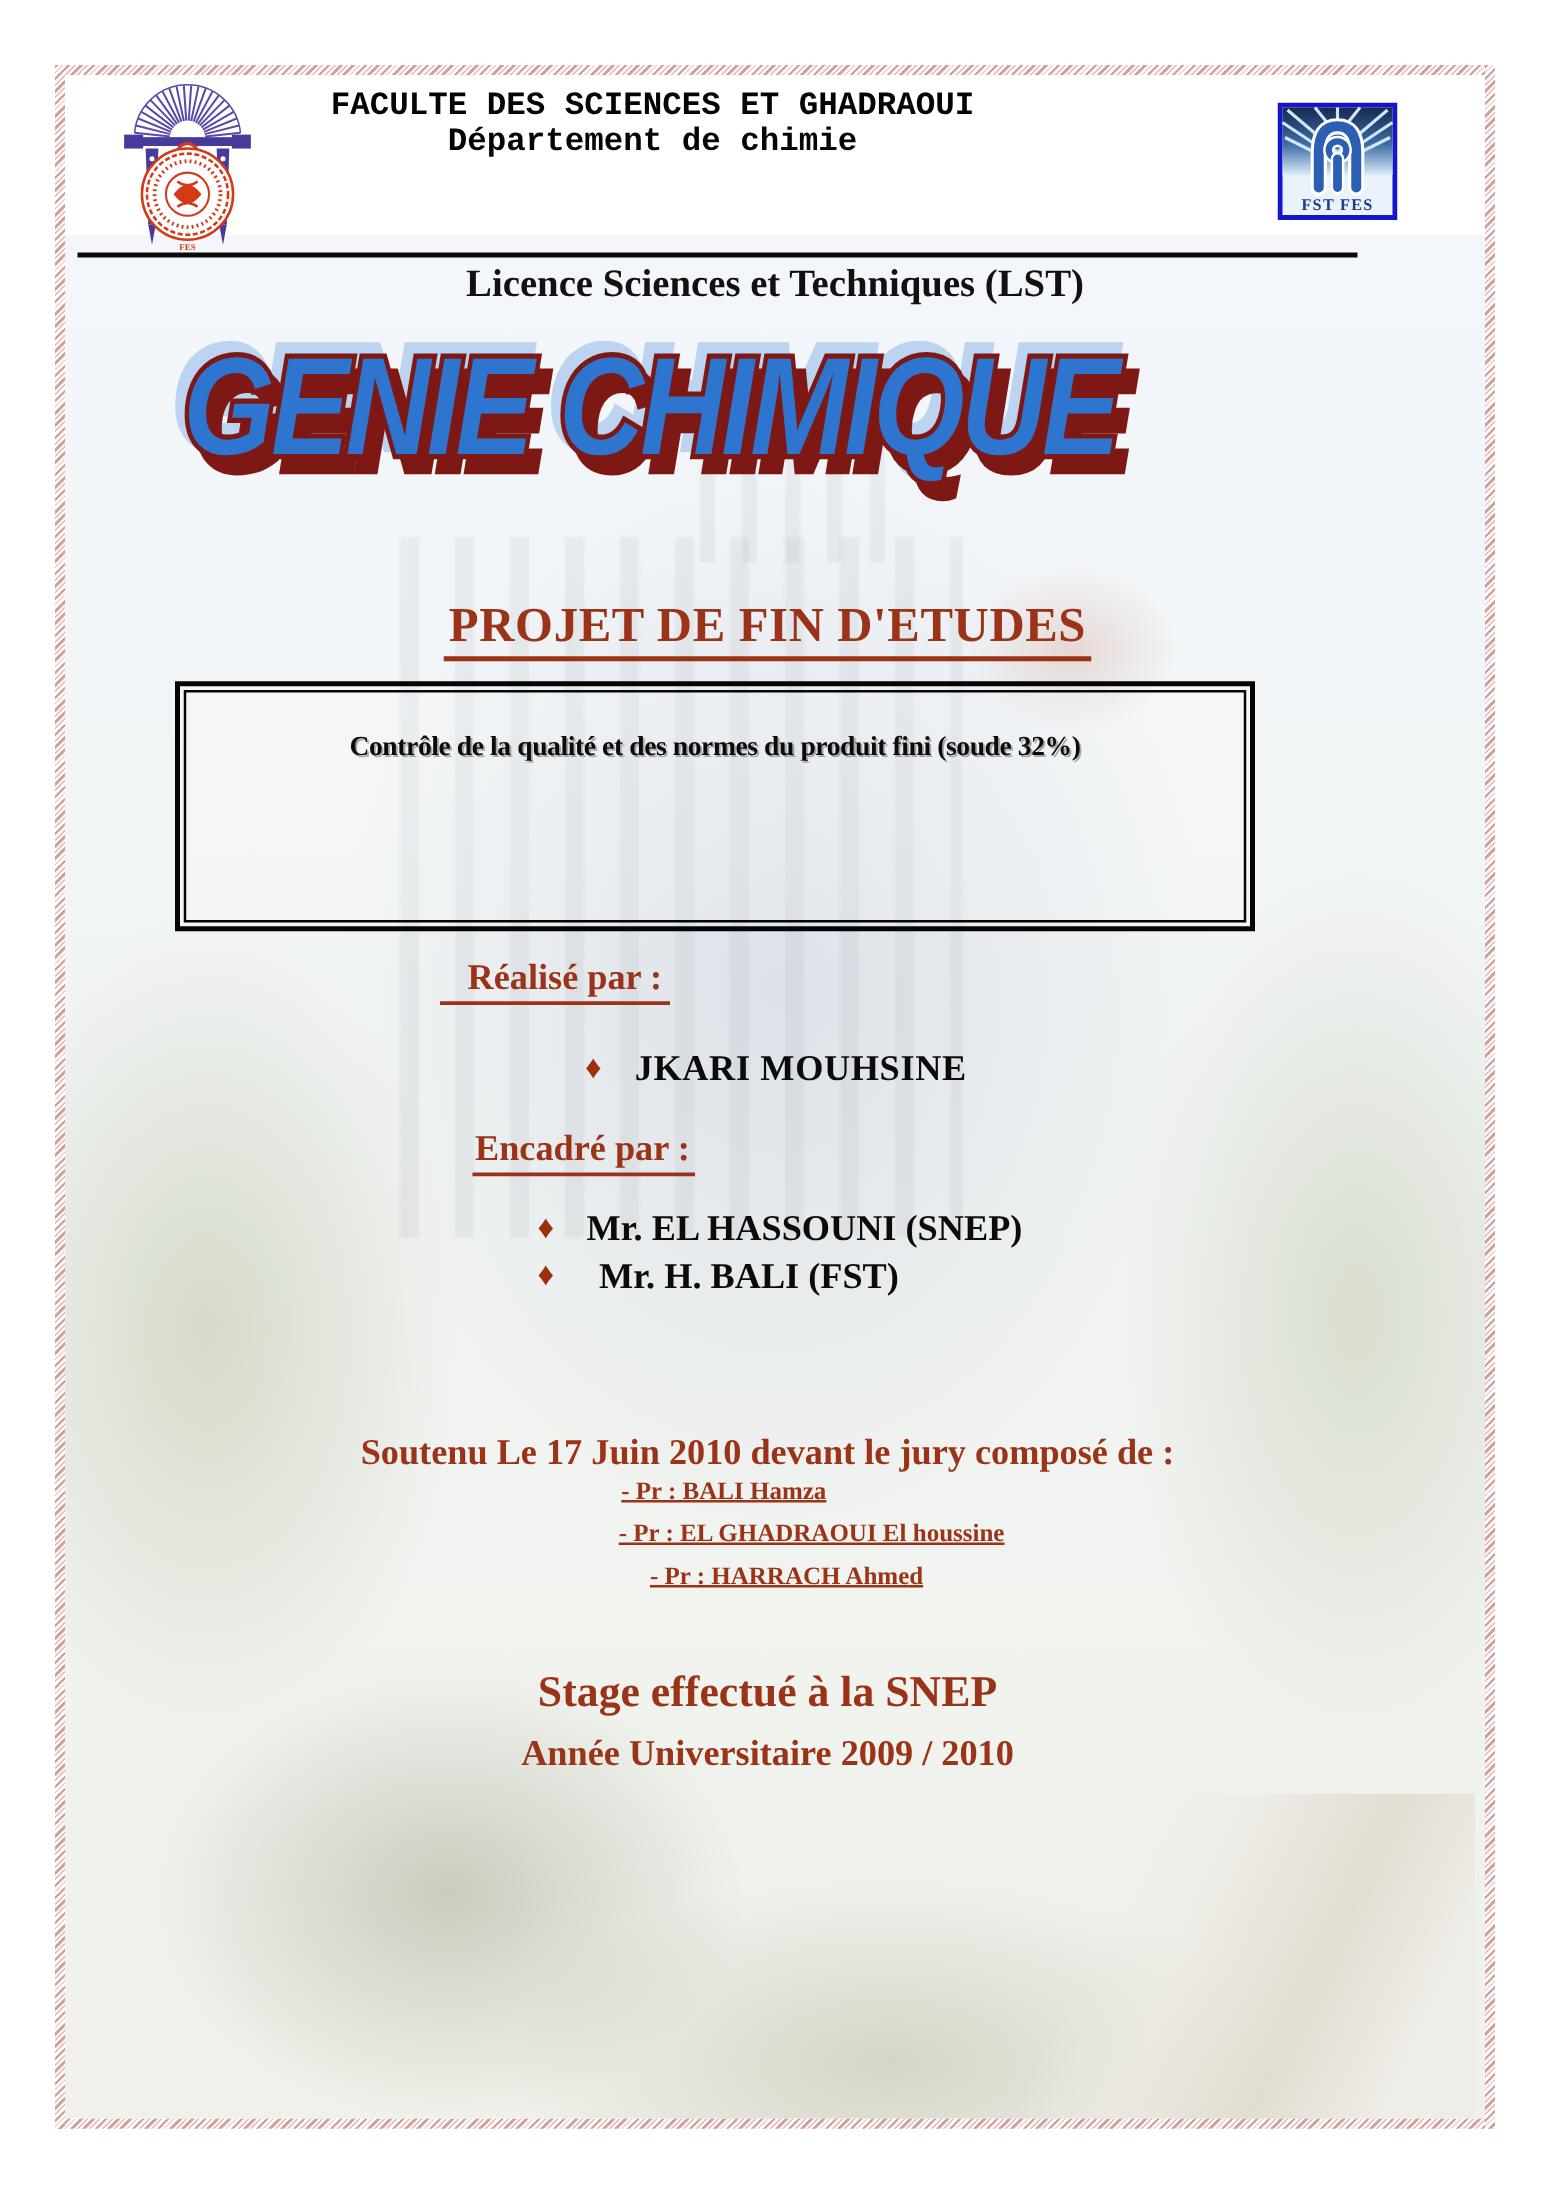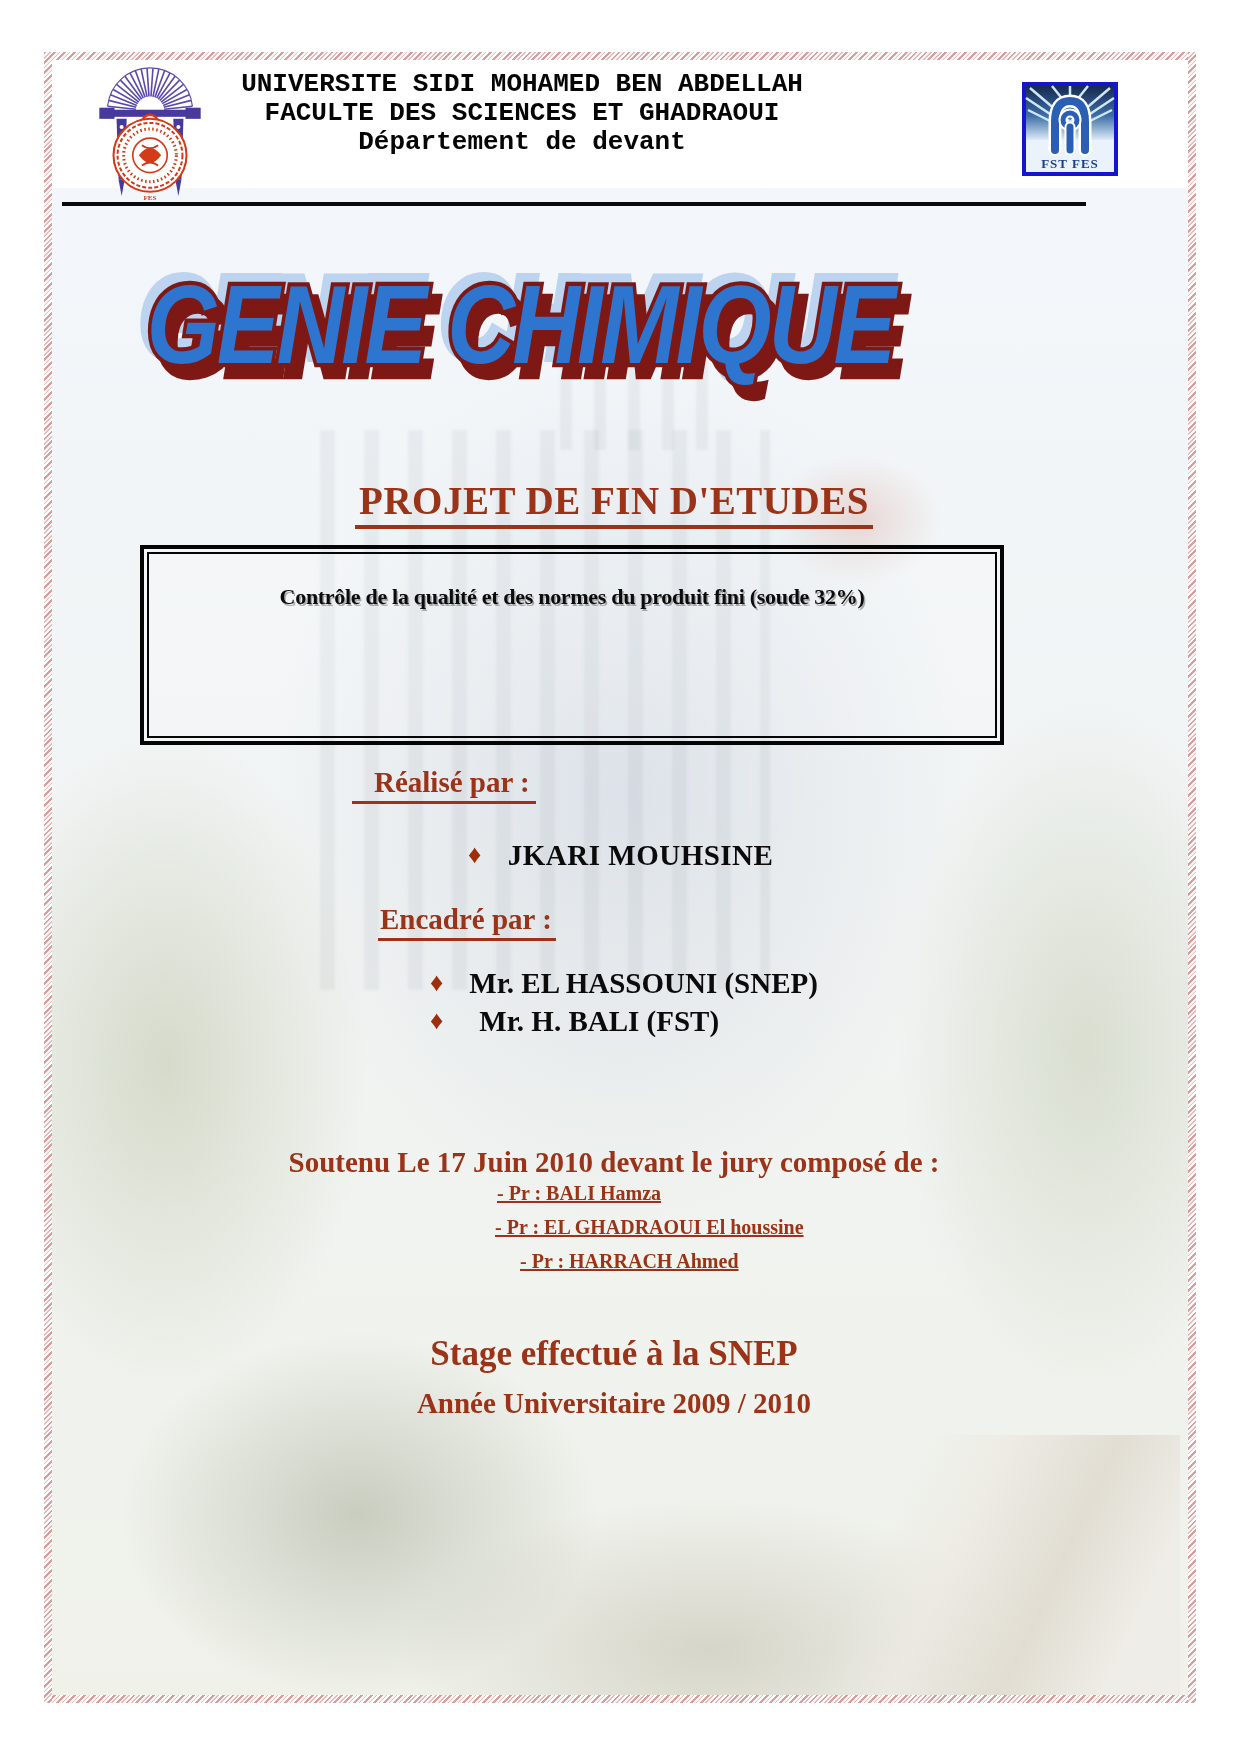--- a/index.html
+++ b/index.html
@@ -137,23 +137,22 @@
         <circle cx="55" cy="98" r="32" fill="none" stroke="#d23b18" stroke-width="2" stroke-dasharray="4 2"></circle>
         <circle cx="55" cy="98" r="26" fill="none" stroke="#d23b18" stroke-width="3" stroke-dasharray="1.5 2.5"></circle>
         <circle cx="55" cy="98" r="17" fill="none" stroke="#d23b18" stroke-width="1.6"></circle>
         <path d="M44,98 q11,-15 22,0 q-11,15 -22,0 Z" fill="#d23b18"></path>
         <path d="M47,88 q8,6 16,0 M47,108 q8,-6 16,0" stroke="#d23b18" stroke-width="2" fill="none"></path>
         <text x="55" y="142" text-anchor="middle" font-size="7" font-weight="bold" fill="#d23b18" font-family="Liberation Serif, serif">FES</text>
       </svg>
     </div>
 
     <div class="header-text">
-      <div>UNIVERSITE SIDI MOHAMED BEN ABDELLAH</div>
       <div>FACULTE DES SCIENCES ET GHADRAOUI</div>
-      <div>Département de devant</div>
+      <div>Département de chimie</div>
     </div>
 
     <div class="fst-logo">
       <svg width="96" height="94" viewBox="0 0 96 94">
         <defs>
           <linearGradient id="fstg" x1="0" y1="0" x2="0" y2="1">
             <stop offset="0" stop-color="#17294e"></stop>
             <stop offset="0.55" stop-color="#3d6ea6"></stop>
             <stop offset="1" stop-color="#dcebf7"></stop>
           </linearGradient>
@@ -166,20 +165,21 @@
         <circle cx="48" cy="38" r="7" fill="none" stroke="#ffffff" stroke-width="9"></circle>
         <circle cx="48" cy="38" r="7" fill="none" stroke="#2b5fb4" stroke-width="5"></circle>
         <path d="M48,45 L48,68" stroke="#ffffff" stroke-width="11" stroke-linecap="round"></path>
         <path d="M48,45 L48,68" stroke="#2b5fb4" stroke-width="7" stroke-linecap="round"></path>
         <text x="48" y="86" text-anchor="middle" font-size="13" font-weight="bold" fill="#1b3c8c" letter-spacing="1" font-family="Liberation Serif, serif">FST FES</text>
       </svg>
     </div>
 
     <div class="rule"></div>
 
+    <div class="degree">Licence Sciences et Techniques (LST)</div>
 
     <div class="wordart">
       <span class="wa-glow">GENIE CHIMIQUE</span>
       <span class="wa-shadow">GENIE CHIMIQUE</span>
       <span class="wa-outline">GENIE CHIMIQUE</span>
       <span class="wa-fill">GENIE CHIMIQUE</span>
     </div>
 
     <div class="report-type">
       <span>PROJET DE FIN D'ETUDES</span>

